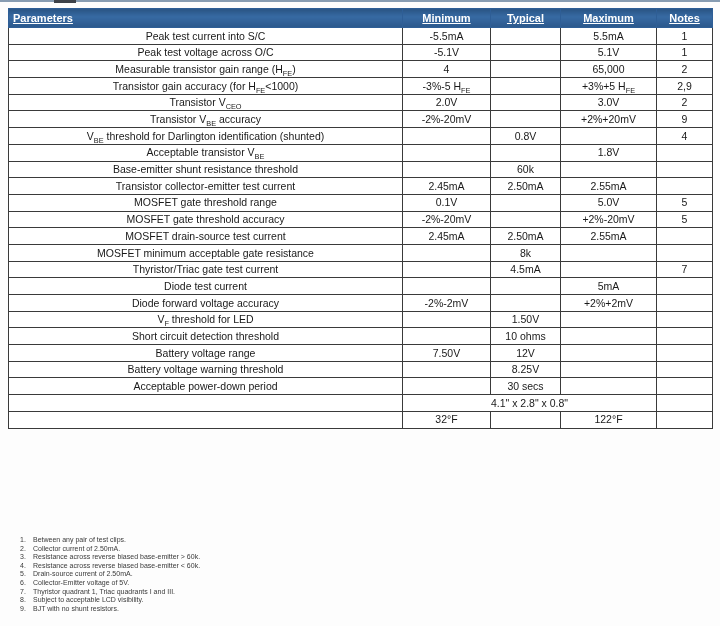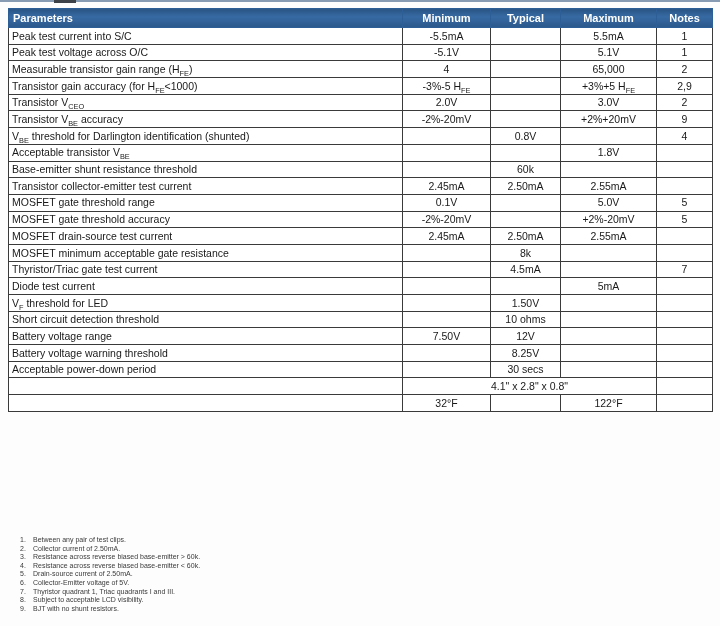--- a/index.html
+++ b/index.html
@@ -22,34 +22,34 @@
   }
   .spec-table th {
     background: linear-gradient(#2a5585, #376aa3 40%, #2b588c);
     color: #ffffff;
     font-size: 11px;
     font-weight: bold;
     height: 18px;
     padding: 0 4px;
     border: 1px solid #2e5e96;
     text-align: center;
-    white-space: nowrap; overflow: hidden;
+    white-space: nowrap; overflow: hidden; text-decoration: underline;
   }
   .spec-table th.param-h { text-align: left; }
   .spec-table td {
     border: 1px solid #3a3a3a;
     height: 15.7px;
     font-size: 10.5px;
     line-height: 1;
     color: #191919;
     padding: 0 3px;
     white-space: nowrap; overflow: hidden;
     background: #fff;
   }
-  .spec-table td.param { text-align: left; }
+  .spec-table td.param { text-align: center; }
   .spec-table td.val { text-align: center; }
   .spec-table sub { font-size: 0.7em; line-height: 0; }
 
   .footnotes { position: absolute; top: 536px; left: 20px; }
   .fn { display: flex; font-size: 7px; line-height: 8.6px; color: #3a3a3a; }
   .fn-num { width: 9px; flex: 0 0 9px; }
   .fn-text { padding-left: 4px; }
 </style>
 </head>
 <body>
@@ -182,20 +182,27 @@
           <td class="val">7</td>
         </tr>
         <tr>
           <td class="param">Diode test current</td>
           <td class="val"></td>
           <td class="val"></td>
           <td class="val">5mA</td>
           <td class="val"></td>
         </tr>
         <tr>
+          <td class="param">Diode forward voltage accuracy</td>
+          <td class="val">-2%-2mV</td>
+          <td class="val"></td>
+          <td class="val">+2%+2mV</td>
+          <td class="val"></td>
+        </tr>
+        <tr>
           <td class="param">V<sub>F</sub> threshold for LED</td>
           <td class="val"></td>
           <td class="val">1.50V</td>
           <td class="val"></td>
           <td class="val"></td>
         </tr>
         <tr>
           <td class="param">Short circuit detection threshold</td>
           <td class="val"></td>
           <td class="val">10 ohms</td>

